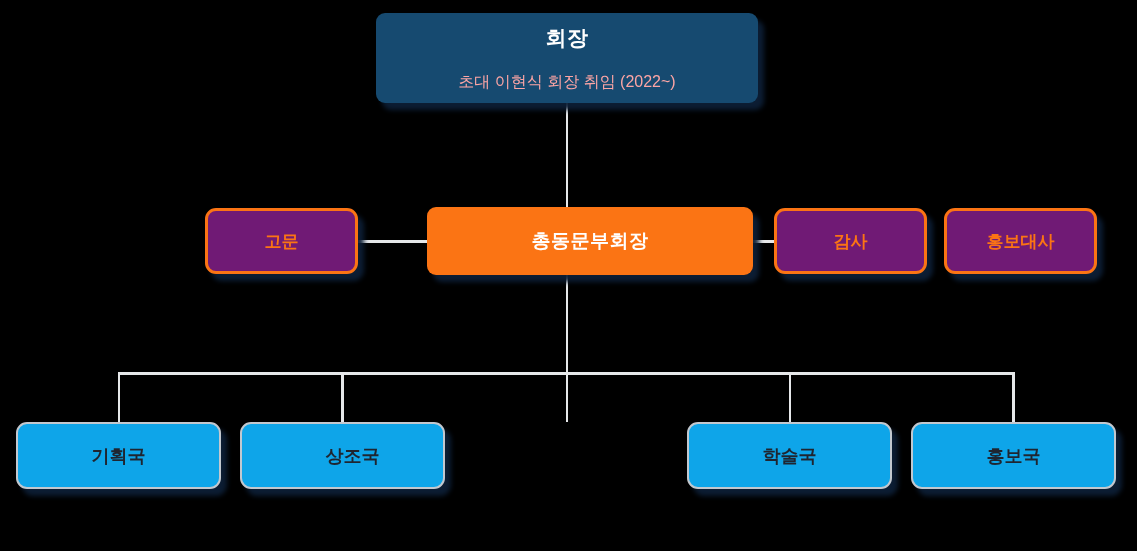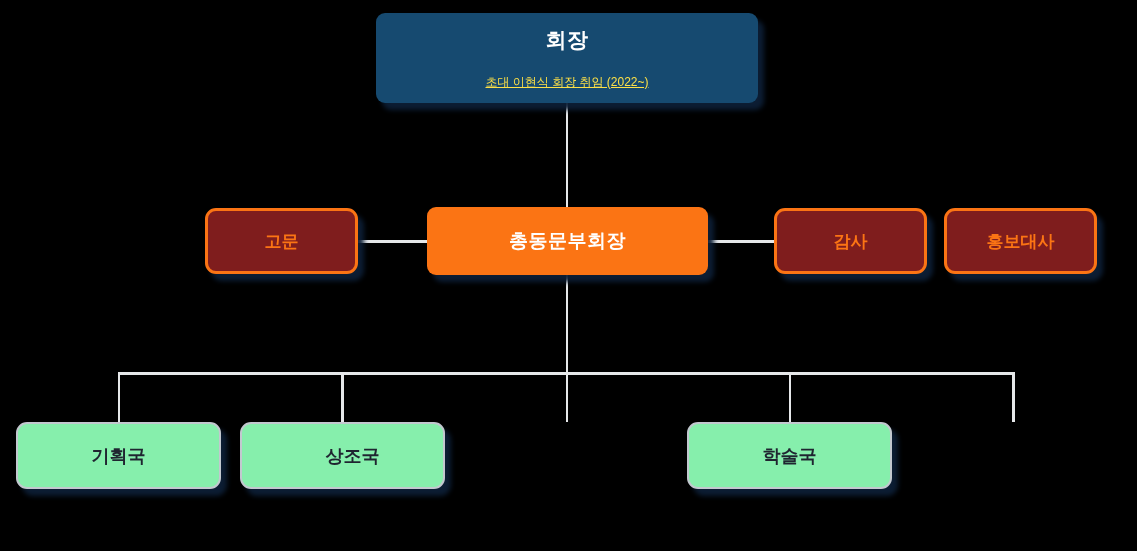--- a/index.html
+++ b/index.html
@@ -38,47 +38,47 @@
   }
 
   .chairman{
     left:376px;top:13px;width:382px;height:90px;
     background:var(--navy);
     border-radius:9px;
     color:#ffffff;
     gap:20px;
   }
   .chairman .title{font-size:21px;font-weight:bold;letter-spacing:0.5px;}
-  .chairman .subtitle{font-size:12px;color:#fde047;text-decoration:underline;}
+  .chairman .subtitle{font-size:16px;color:#fca5a5;}
 
   .outline-orange{
-    background:#7f1d1d;
+    background:#701a75;
     border:3px solid var(--orange);
     border-radius:11px;
     color:var(--orange);
     font-size:17px;
     font-weight:600;
   }
   .advisor{left:205px;top:208px;width:153px;height:66px;}
   .auditor{left:774px;top:208px;width:153px;height:66px;}
   .ambassador{left:944px;top:208px;width:153px;height:66px;}
 
   .vice-chairman{
-    left:427px;top:207px;width:281px;height:68px;
+    left:427px;top:207px;width:326px;height:68px;
     background:var(--orange);
     border-radius:9px;
     color:#ffffff;
     font-size:19px;
     font-weight:bold;
     letter-spacing:0.5px;
   }
 
   .dept{
     top:422px;width:205px;height:67px;
-    background:#86efac;
+    background:#0ea5e9;
     border:2px solid var(--dept-border);
     border-radius:11px;
     color:var(--dept-text);
     font-size:18px;
     font-weight:600;
   }
   .dept-0{left:16px;}
   .dept-1{left:240px;padding-left:20px;}
   .dept-2{left:463px;}
   .dept-3{left:687px;font-family:Liberation Mono, monospace;}
@@ -122,14 +122,17 @@
 
   <div class="node dept dept-0">
     <span>기획국</span>
   </div>
   <div class="node dept dept-1">
     <span>상조국</span>
   </div>
   <div class="node dept dept-3">
     <span>학술국</span>
   </div>
+  <div class="node dept dept-4">
+    <span>홍보국</span>
+  </div>
 
 </div>
 
 </body></html>

